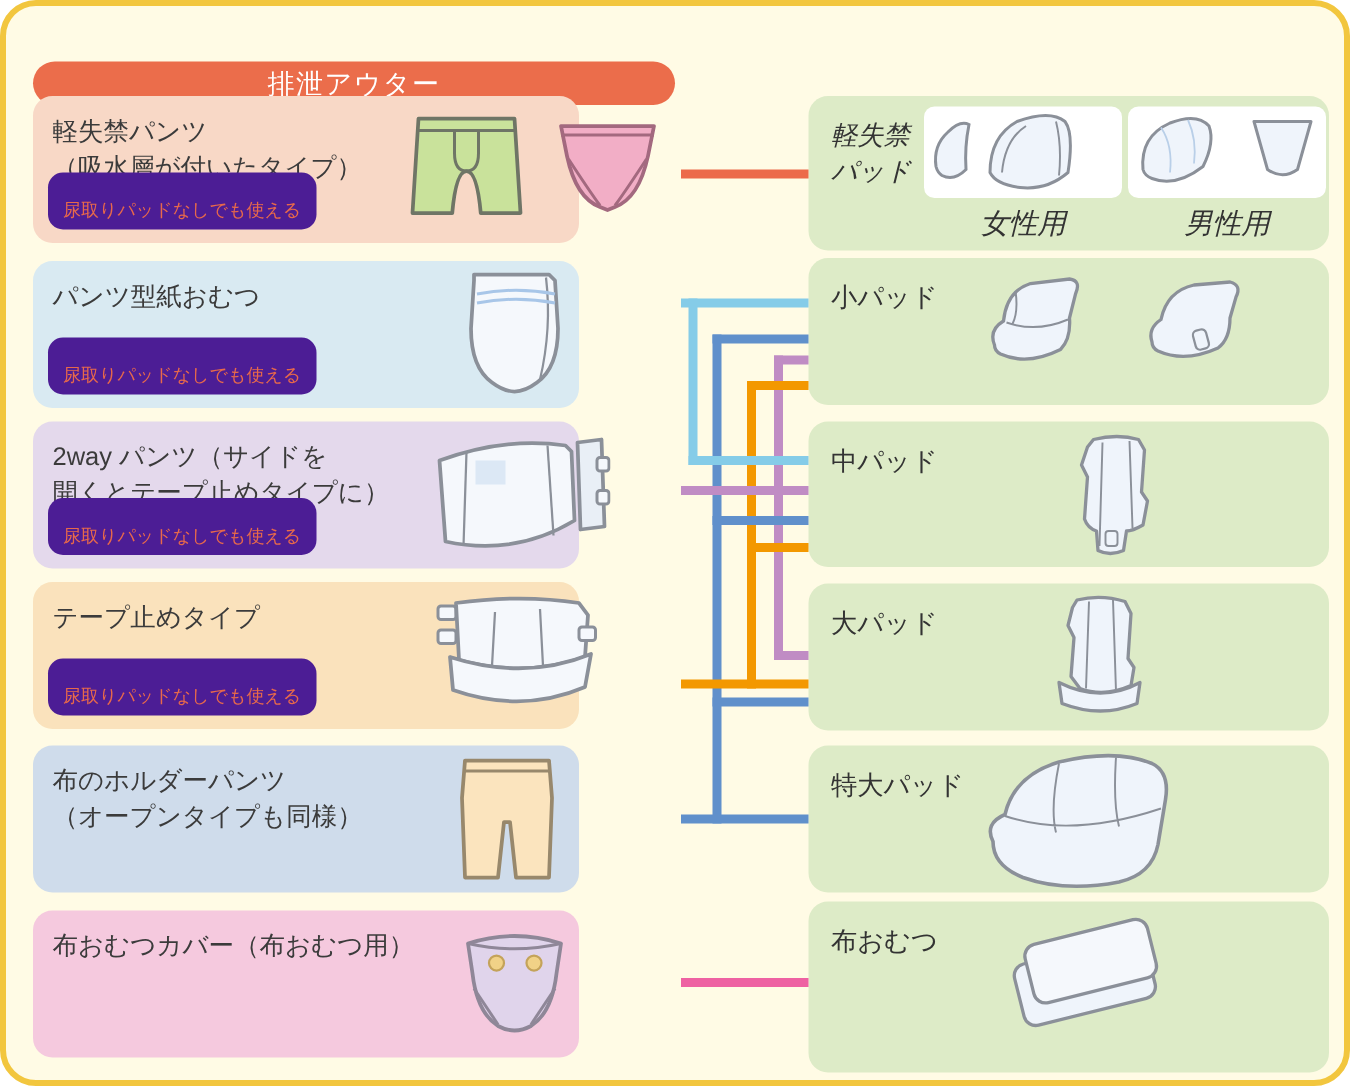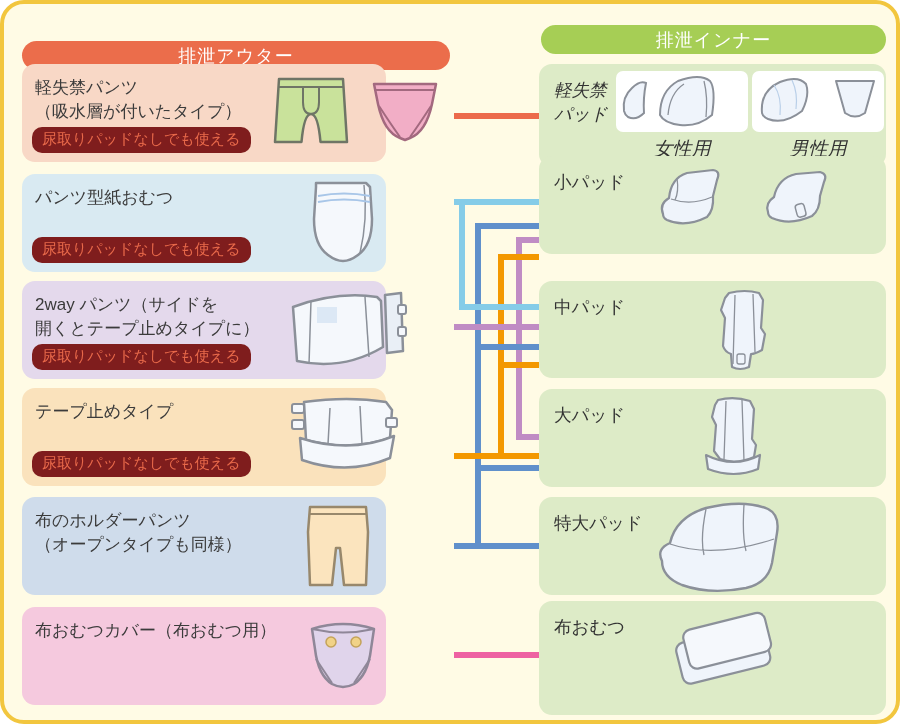--- a/index.html
+++ b/index.html
@@ -9,49 +9,46 @@
   .col-header{position:absolute;top:21px;height:29px;border-radius:15px;
               display:flex;align-items:center;justify-content:center;
               color:#ffffff;font-size:18px;letter-spacing:1px;}
   .outer-header{left:18px;width:428px;}
   .inner-header{left:537px;width:345px;}
   .block{position:absolute;border-radius:13px;}
   .lblock{left:18px;width:364px;}
   .rblock{left:535px;width:347px;}
   .lb1{top:60px;height:98px;} .lb2{top:170px;height:98px;} .lb3{top:277px;height:98px;}
   .lb4{top:384px;height:98px;} .lb5{top:493px;height:98px;} .lb6{top:603px;height:98px;}
-  .rb1{top:60px;height:103px;} .rb2{top:152px;height:98px;} .rb3{top:277px;height:97px;}
+  .rb1{top:60px;height:103px;} .rb2{top:168px;height:98px;} .rb3{top:277px;height:97px;}
   .rb4{top:385px;height:98px;} .rb5{top:493px;height:98px;} .rb6{top:597px;height:114px;text-decoration:underline;}
   .block-title{position:absolute;left:13px;top:12px;font-size:17px;line-height:1.4;
                color:#3B3B3B;white-space:nowrap;}
-  .note{position:absolute;left:10px;bottom:9px;background:#7f1d1d;color:#E8694A;
-        border-radius:10px;padding:3px 10px 4px 10px;font-size:15px;white-space:nowrap;}
+  .note{position:absolute;left:10px;bottom:9px;background:#4c1d95;color:#E8694A;
+        border-radius:10px;padding:17px 10px 4px 10px;font-size:12px;white-space:nowrap;}
   .inner-label{position:absolute;left:15px;top:14px;font-size:17.5px;line-height:1.38;
                color:#333333;white-space:nowrap;}
   .illus{position:absolute;}
   .pad-box{position:absolute;top:7px;width:132px;height:61px;background:#ffffff;
            border-radius:7px;}
   .pad-box-female{left:77px;} .pad-box-male{left:213px;}
   .pad-box-label{position:absolute;top:72px;width:132px;text-align:center;
                  font-size:19px;color:#333333;}
   .pad-box-label-female{left:77px;} .pad-box-label-male{left:213px;}
   .seg{position:absolute;}
   .seg-v{z-index:1;} .seg-h{z-index:2;}
   svg{display:block;}
 </style>
 </head>
 <body>
 
 <div class="frame">
 
   <div class="col-header outer-header" style="background-color: rgb(235, 109, 75); margin-top: 16px;">
     <span>排泄アウター</span>
-  </div>
-  <div class="col-header inner-header" style="background-color: rgb(166, 206, 85);">
-    <span>排泄インナー</span>
   </div>
 
   <div>
       <div class="seg seg-v" style="left: 455px; top: 195px; width: 6px; height: 111px; background: rgb(133, 204, 232);"></div>
       <div class="seg seg-v" style="left: 471px; top: 219px; width: 6px; height: 326px; background: rgb(96, 144, 203);"></div>
       <div class="seg seg-v" style="left: 494px; top: 250px; width: 6px; height: 205px; background: rgb(243, 152, 0);"></div>
       <div class="seg seg-v" style="left: 512px; top: 233px; width: 6px; height: 203px; background: rgb(192, 140, 196);"></div>
       <div class="seg seg-h" style="left: 450px; top: 109px; width: 85px; height: 6px; background: rgb(236, 106, 75);"></div>
       <div class="seg seg-h" style="left: 450px; top: 195px; width: 85px; height: 6px; background: rgb(133, 204, 232);"></div>
       <div class="seg seg-h" style="left: 455px; top: 300px; width: 80px; height: 6px; background: rgb(133, 204, 232);"></div>

